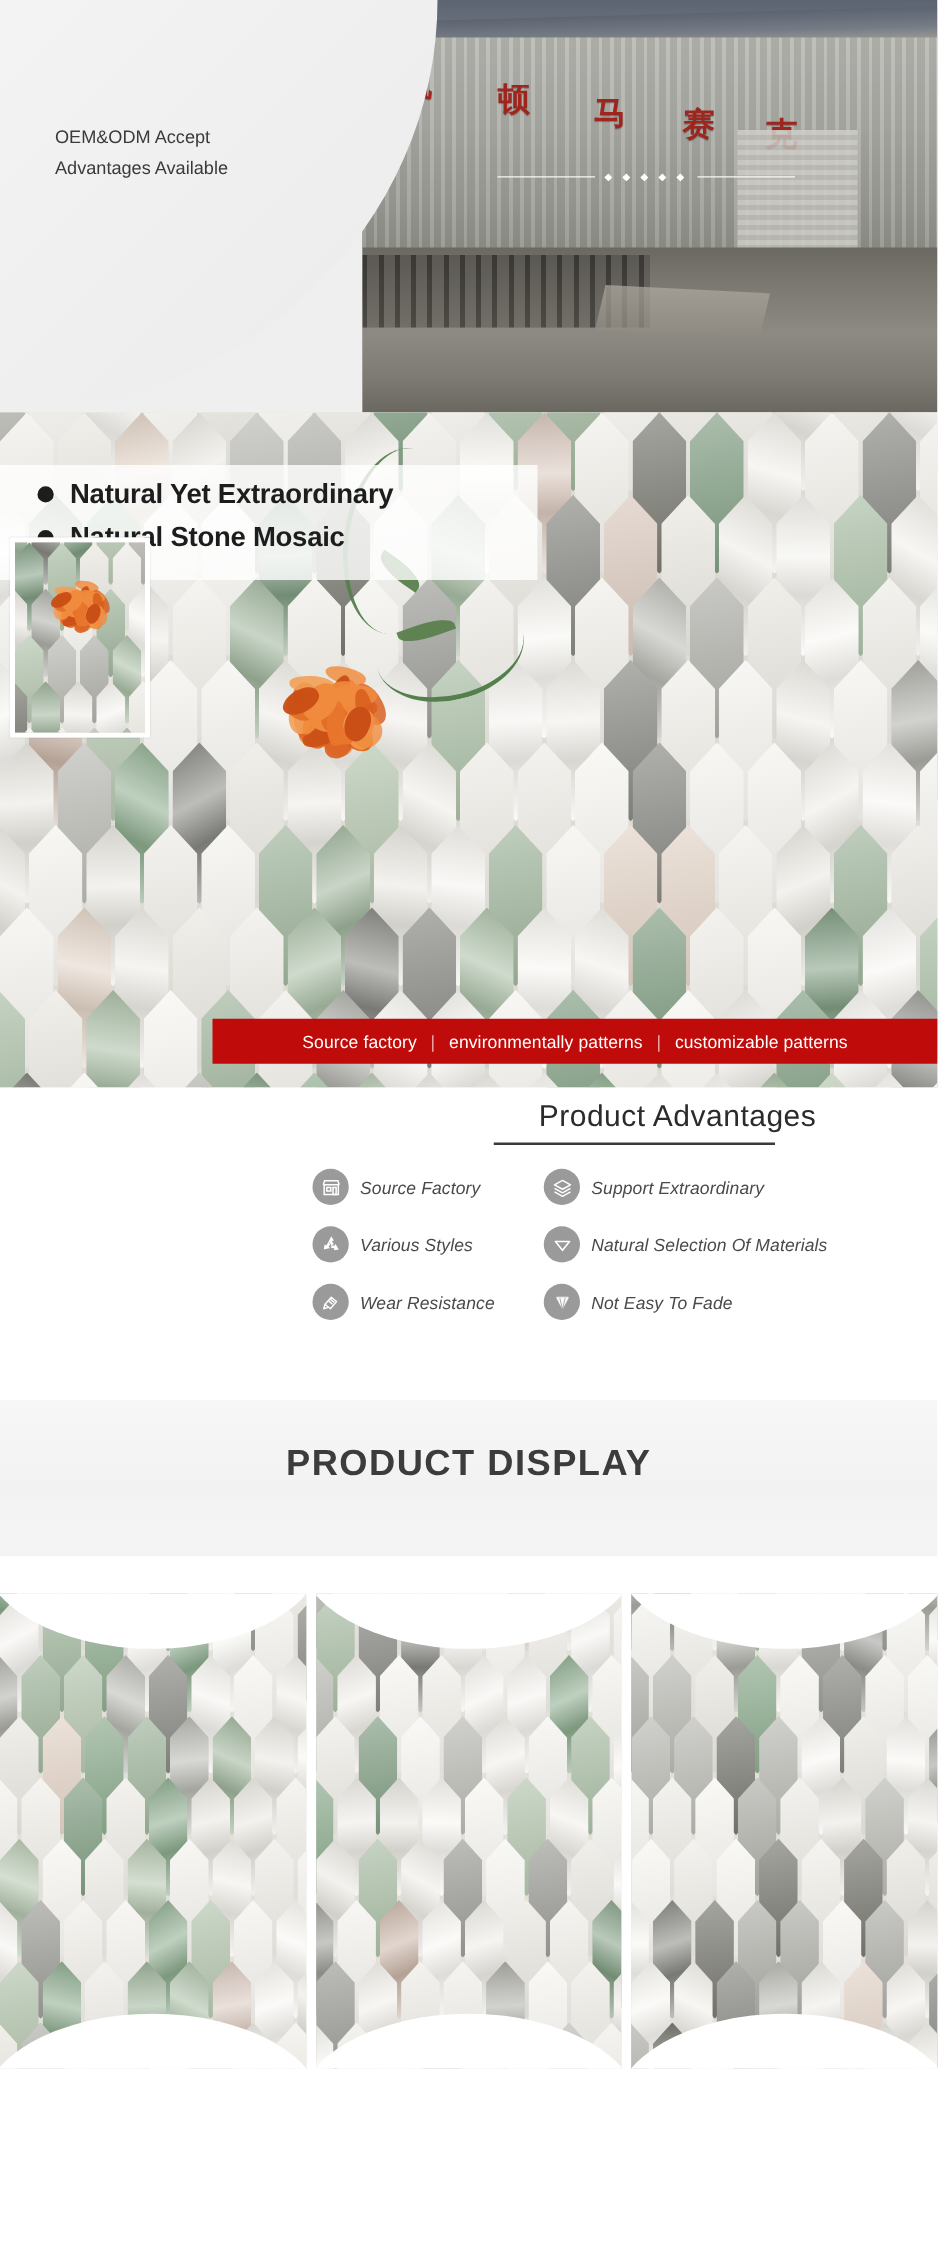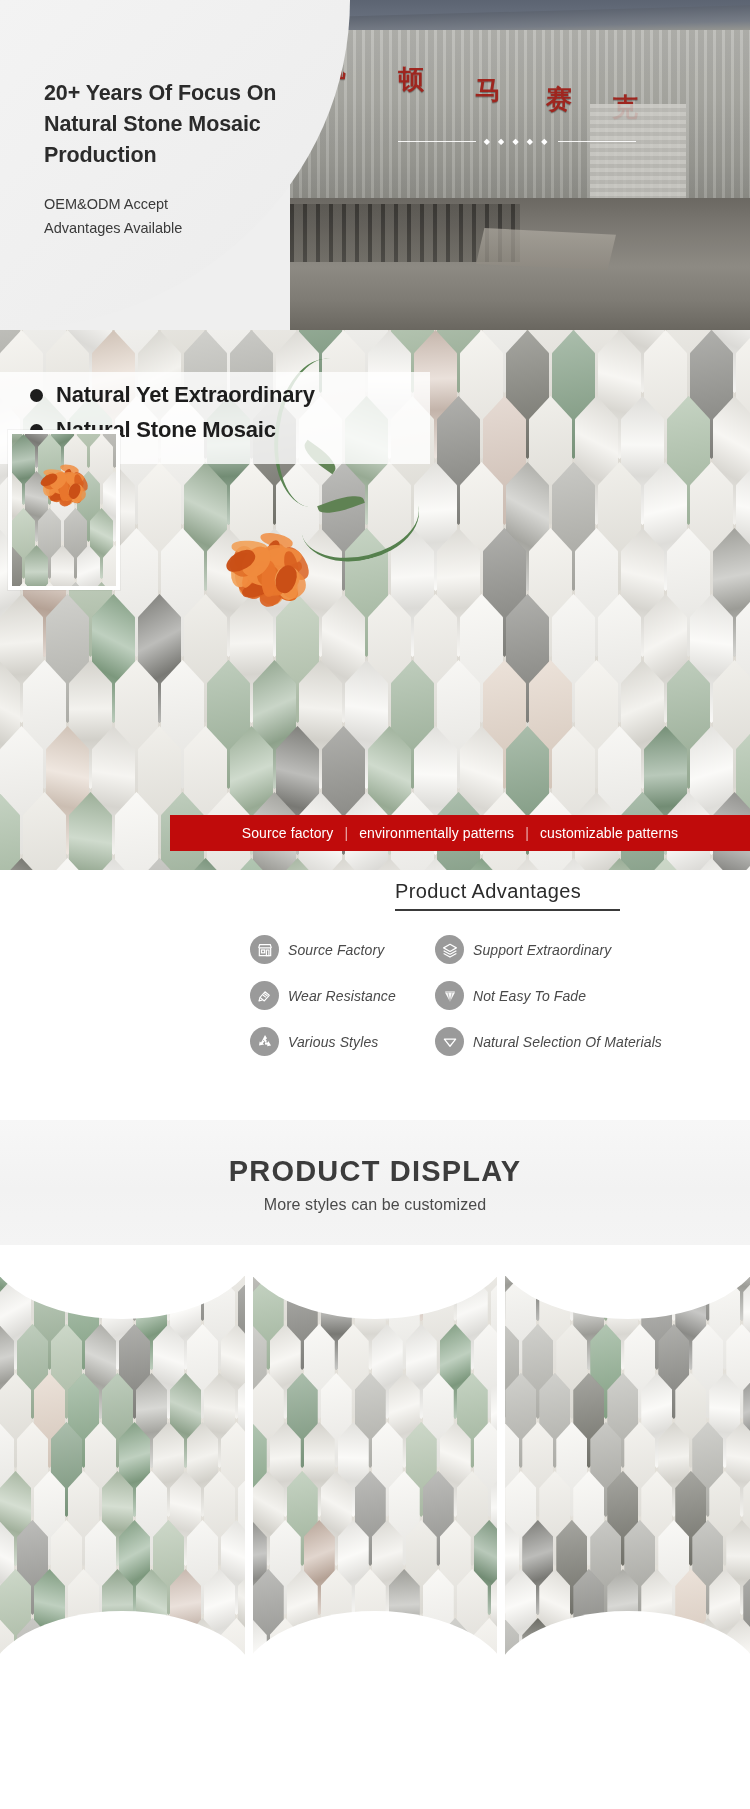--- a/index.html
+++ b/index.html
@@ -154,21 +154,21 @@
     display:flex; align-items:center; justify-content:center;
   }
   .red-banner .rb-txt {
     color:#fff; font-size:14px; letter-spacing:.1px; white-space:nowrap;
   }
   .red-banner .sep { opacity:.65; margin:0 7px; }
 
   
   .adv { position:absolute; left:0; top:870px; width:750px; height:250px; background:#fff; }
   .adv-head { position:absolute; left:395px; top:10px; }
-  .adv-head .t { font-size:20px; color:#2b2b2b; letter-spacing:.4px; }
+  .adv-head .t { font-size:24px; color:#2b2b2b; letter-spacing:.4px;margin-left:36px; }
   .adv-head .u { margin-top:6px; height:2px; width:225px; background:#3a3a3a; }
   .adv-rows { position:absolute; left:250px; top:65px; width:470px; }
   .adv-row { display:flex; margin-bottom:17px; }
   .adv-item { display:flex; align-items:center; }
   .adv-item .ic {
     width:29px; height:29px; border-radius:50%; background:#9a9a9a; flex:none;
     margin-right:9px; position:relative;
   }
   .adv-item .ic svg { position:absolute; left:50%; top:50%; transform:translate(-50%,-50%); }
   .adv-item .lbl {
@@ -214,21 +214,20 @@
       <span class="hs4">赛</span>
       <span class="hs5">克</span>
     </div>
     <div class="hero-door"></div>
     <div class="hero-ground"></div>
   </div>
 
   <div class="hero-panel"></div>
 
   <div class="hero-copy">
-    <div class="hero-title">20+ Years Of Focus On Natural Stone Mosaic Production</div>
     <div class="hero-sub">
       <div>OEM&amp;ODM Accept</div>
       <div>Advantages Available</div>
     </div>
   </div>
 
   <div class="logo-wrap">
     <div class="logo-rule">
       <span class="ln l"></span>
       <span class="ln r"></span>
@@ -600,67 +599,66 @@
               <path d="M3 17l9 5 9-5"></path>
           </svg>
         </span>
         <span class="lbl">Support Extraordinary</span>
       </div>
     </div>
 
     <div class="adv-row">
       <div class="adv-item">
         <span class="ic">
+          <svg width="17" height="17" viewBox="0 0 24 24" fill="#fff">
+            <path d="M12 2l3 5-2.2.6 2 3.4-2.6 1.5-2-3.4L8 10z"></path>
+            <path d="M3.5 17l1-5.6 1.9 1.3 2-3.4 2.6 1.5-2 3.4 1.9 1.3z"></path>
+            <path d="M20.5 17l-5.6 1 .7-2.2-3.7-.4.3-3 3.7.4.7-2.2z"></path>
+          </svg>
+        </span>
+        <span class="lbl">Various Styles</span>
+      </div>
+      <div class="adv-item">
+        <span class="ic">
+          <svg width="17" height="17" viewBox="0 0 24 24" fill="none" stroke="#fff" stroke-width="1.8" stroke-linejoin="round" stroke-linecap="round">
+            <path d="M4 8h16l-8 10z"></path>
+          </svg>
+        </span>
+        <span class="lbl">Natural Selection Of Materials</span>
+      </div>
+    </div>
+
+    <div class="adv-row">
+      <div class="adv-item">
+        <span class="ic">
           <svg width="17" height="17" viewBox="0 0 24 24" fill="none" stroke="#fff" stroke-width="1.6" stroke-linejoin="round">
             <path d="M5 14l7-8 6 5-7 8z"></path>
               <path d="M5 14l-1.5 5 5-1.5"></path>
             <path d="M9 10.5l4.5 3.5M11 8.5l4.5 3.5"></path>
           </svg>
         </span>
         <span class="lbl">Wear Resistance</span>
       </div>
       <div class="adv-item">
         <span class="ic">
           <svg width="17" height="17" viewBox="0 0 24 24" fill="#fff">
             <path d="M5 7h14l-7 13z" opacity=".95"></path>
             <path d="M5.5 5.5h13l.8 1.2H4.7z"></path>
             <path d="M9 7l3 13M15 7l-3 13" stroke="#9a9a9a" stroke-width=".9" fill="none"></path>
           </svg>
         </span>
         <span class="lbl">Not Easy To Fade</span>
       </div>
     </div>
-
-    <div class="adv-row">
-      <div class="adv-item">
-        <span class="ic">
-          <svg width="17" height="17" viewBox="0 0 24 24" fill="#fff">
-            <path d="M12 2l3 5-2.2.6 2 3.4-2.6 1.5-2-3.4L8 10z"></path>
-            <path d="M3.5 17l1-5.6 1.9 1.3 2-3.4 2.6 1.5-2 3.4 1.9 1.3z"></path>
-            <path d="M20.5 17l-5.6 1 .7-2.2-3.7-.4.3-3 3.7.4.7-2.2z"></path>
-          </svg>
-        </span>
-        <span class="lbl">Various Styles</span>
-      </div>
-      <div class="adv-item">
-        <span class="ic">
-          <svg width="17" height="17" viewBox="0 0 24 24" fill="none" stroke="#fff" stroke-width="1.8" stroke-linejoin="round" stroke-linecap="round">
-            <path d="M4 8h16l-8 10z"></path>
-          </svg>
-        </span>
-        <span class="lbl">Natural Selection Of Materials</span>
-      </div>
-    </div>
   </div>
 </div>
 
 <div class="display">
   <div class="disp-band"></div>
   <div class="disp-title">PRODUCT DISPLAY</div>
-  <div class="disp-sub">More styles can be customized</div>
 
   <div class="gallery">
     <div class="gcell">
       <div class="gfield" id="g0">
           <span class="pk" style="left:-17px;top:-49px;width:31px;height:95px;background-color:#8aa98b;background-image:linear-gradient(23deg,rgba(255,255,255,.55) 0%,rgba(0,0,0,.10) 38%,rgba(255,255,255,.45) 62%,rgba(0,0,0,.09) 100%);"></span>
           <span class="pk" style="left:17px;top:-49px;width:31px;height:95px;background-color:#eeece6;background-image:linear-gradient(170deg,rgba(255,255,255,.35),rgba(0,0,0,.07));"></span>
           <span class="pk" style="left:51px;top:-49px;width:31px;height:95px;background-color:#eeece6;background-image:linear-gradient(170deg,rgba(255,255,255,.35),rgba(0,0,0,.07));"></span>
           <span class="pk" style="left:85px;top:-49px;width:31px;height:95px;background-color:#eeece6;background-image:linear-gradient(170deg,rgba(255,255,255,.35),rgba(0,0,0,.07));"></span>
           <span class="pk" style="left:119px;top:-49px;width:31px;height:95px;background-color:#adada7;background-image:linear-gradient(170deg,rgba(255,255,255,.35),rgba(0,0,0,.07));"></span>
           <span class="pk" style="left:153px;top:-49px;width:31px;height:95px;background-color:#f1efe9;background-image:linear-gradient(25deg,rgba(255,255,255,.55) 0%,rgba(0,0,0,.10) 38%,rgba(255,255,255,.45) 62%,rgba(0,0,0,.09) 100%);"></span>

